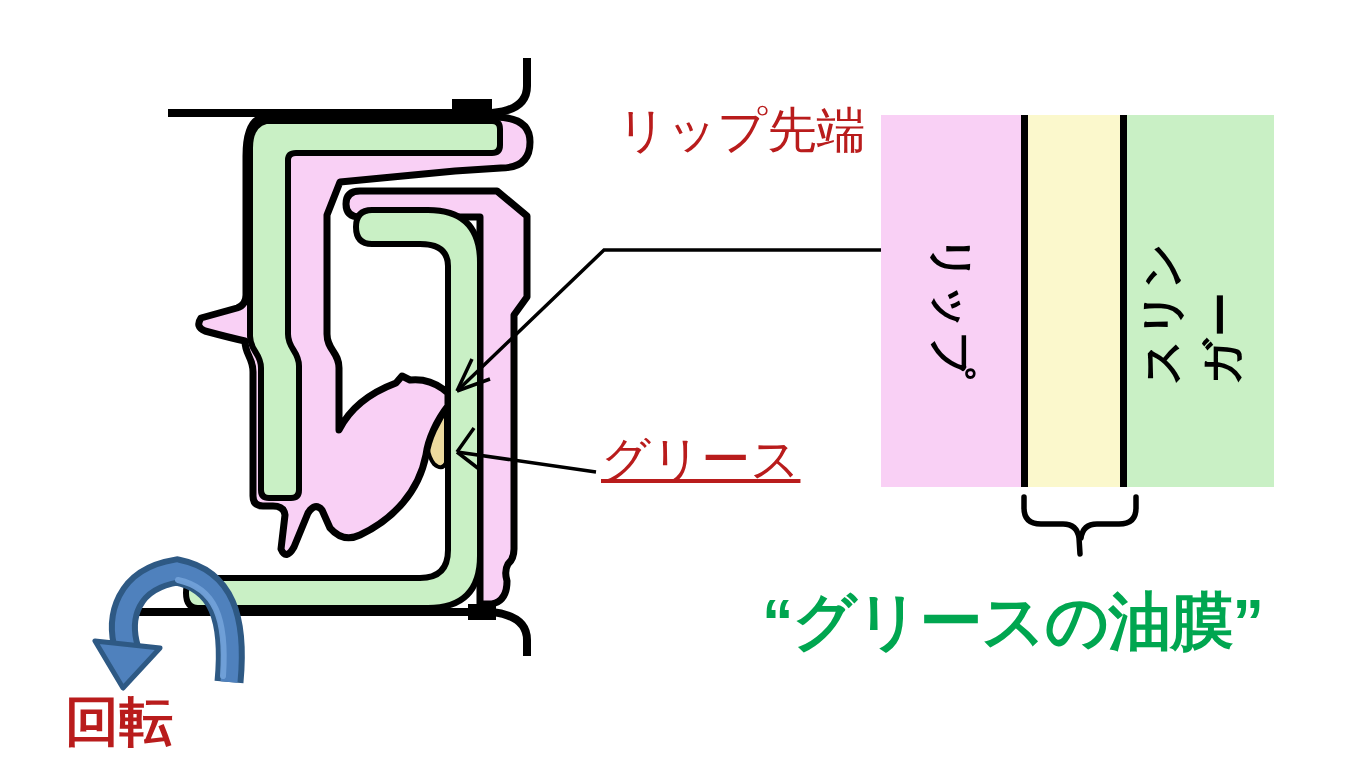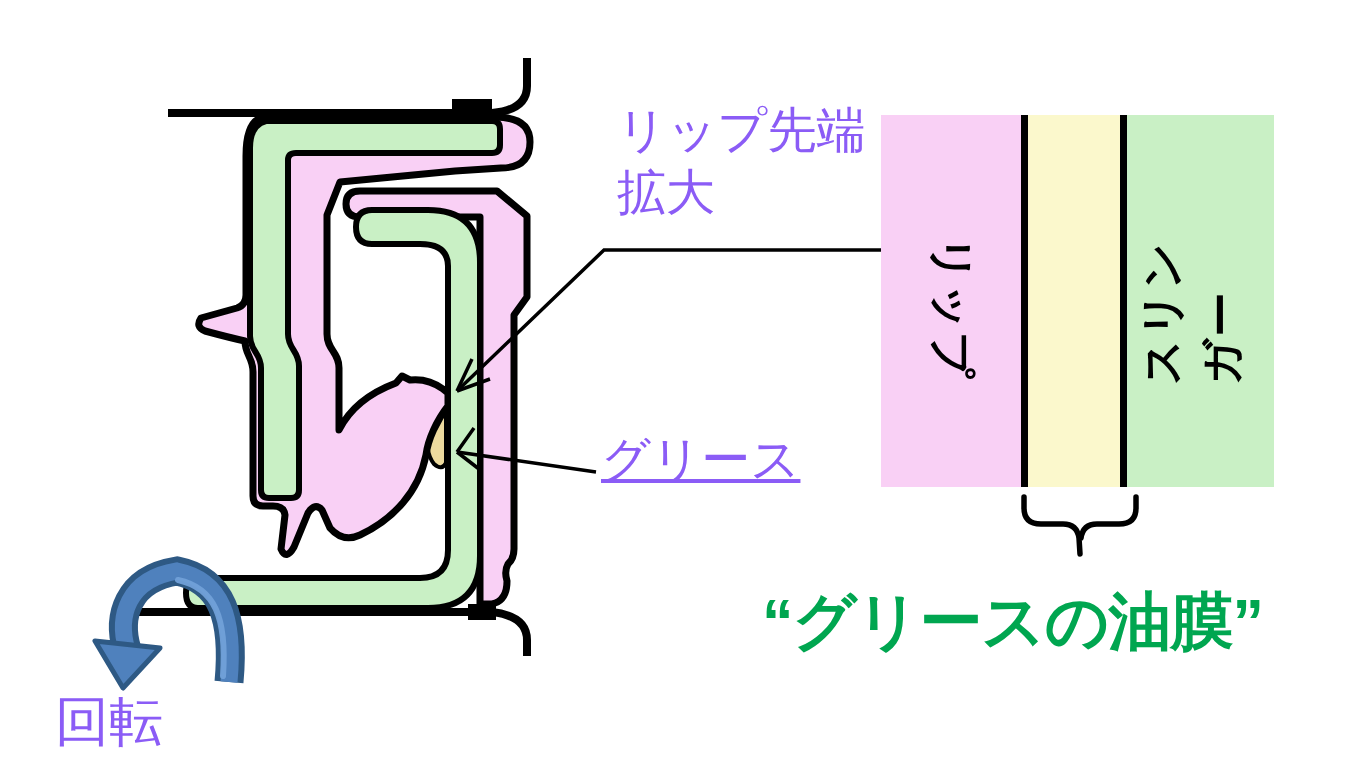--- a/index.html
+++ b/index.html
@@ -1,22 +1,22 @@
 <!DOCTYPE html>
 <html style="--seal-rubber-pink: #F9D0F5; --metal-green: #C9F0C5; --grease-tan: #EDDA9E; --grease-film-yellow: #FBF8CC; --outline-black: #000000; --rotation-arrow-blue: #4F81BD; --rotation-arrow-dark-blue: #2E5984; --rotation-arrow-highlight-blue: #71A0D8; --oil-film-text-green: #00A650;"><head>
 <meta charset="utf-8">
 <style>
   html,body{margin:0;padding:0;background:#fff;}
   body{width:1348px;height:774px;position:relative;overflow:hidden;
        font-family:"Liberation Sans",sans-serif;color:#000;}
   #diagram-svg{position:absolute;left:0;top:0;}
-  .label{position:absolute;white-space:nowrap;color:#8b5cf6;}
+  .label{position:absolute;white-space:nowrap;color:#b91c1c;}
   #lip-tip-label{left:617px;top:99px;font-size:49px;line-height:62px;}
   #grease-label{left:601px;top:427px;font-size:49px;text-decoration:underline;}
-  #rotation-label{left:55px;top:686px;font-size:54px;}
+  #rotation-label{left:65px;top:686px;font-size:54px;font-weight:bold;}
   .band-label{position:absolute;font-size:45px;font-weight:700;letter-spacing:2px;}
   #lip-band-label{left:952px;top:308px;transform:translate(-50%,-50%) rotate(90deg);}
   #slinger-band-label{left:1192px;top:307px;transform:translate(-50%,-50%) rotate(-90deg);}
   #oil-film-label{left:762px;top:579px;font-size:63px;font-weight:800;
       letter-spacing:-1px;color:var(--oil-film-text-green,#00A650);}
 </style>
 </head>
 <body>
 
 <svg id="diagram-svg" width="1348" height="774" viewBox="0 0 1348 774">
@@ -71,21 +71,20 @@
   <g>
     <path d="M229,682 C235,618 222,580 177,571 C127,579 117,617 127,650" fill="none" stroke="var(--rotation-arrow-dark-blue,#2E5984)" stroke-width="29"></path>
     <path d="M229,682 C235,618 222,580 177,571 C127,579 117,617 127,650" fill="none" stroke="var(--rotation-arrow-blue,#4F81BD)" stroke-width="17"></path>
     <path d="M223,676 C227,618 215,588 178,580" fill="none" stroke="var(--rotation-arrow-highlight-blue,#71A0D8)" stroke-width="6" stroke-linecap="round" opacity="0.95"></path>
     <polygon points="95,641 160,648 123,688" fill="var(--rotation-arrow-blue,#4F81BD)" stroke="var(--rotation-arrow-dark-blue,#2E5984)" stroke-width="5" stroke-linejoin="round"></polygon>
   </g>
 </svg>
 
 <div class="label" id="lip-tip-label">
   <div>リップ先端</div>
-  <div>拡大</div>
 </div>
 
 <div class="label" id="grease-label">グリース</div>
 
 <div class="label" id="rotation-label">回転</div>
 
 <div class="band-label" id="lip-band-label">リップ</div>
 
 <div class="band-label" id="slinger-band-label">スリンガー</div>
 

